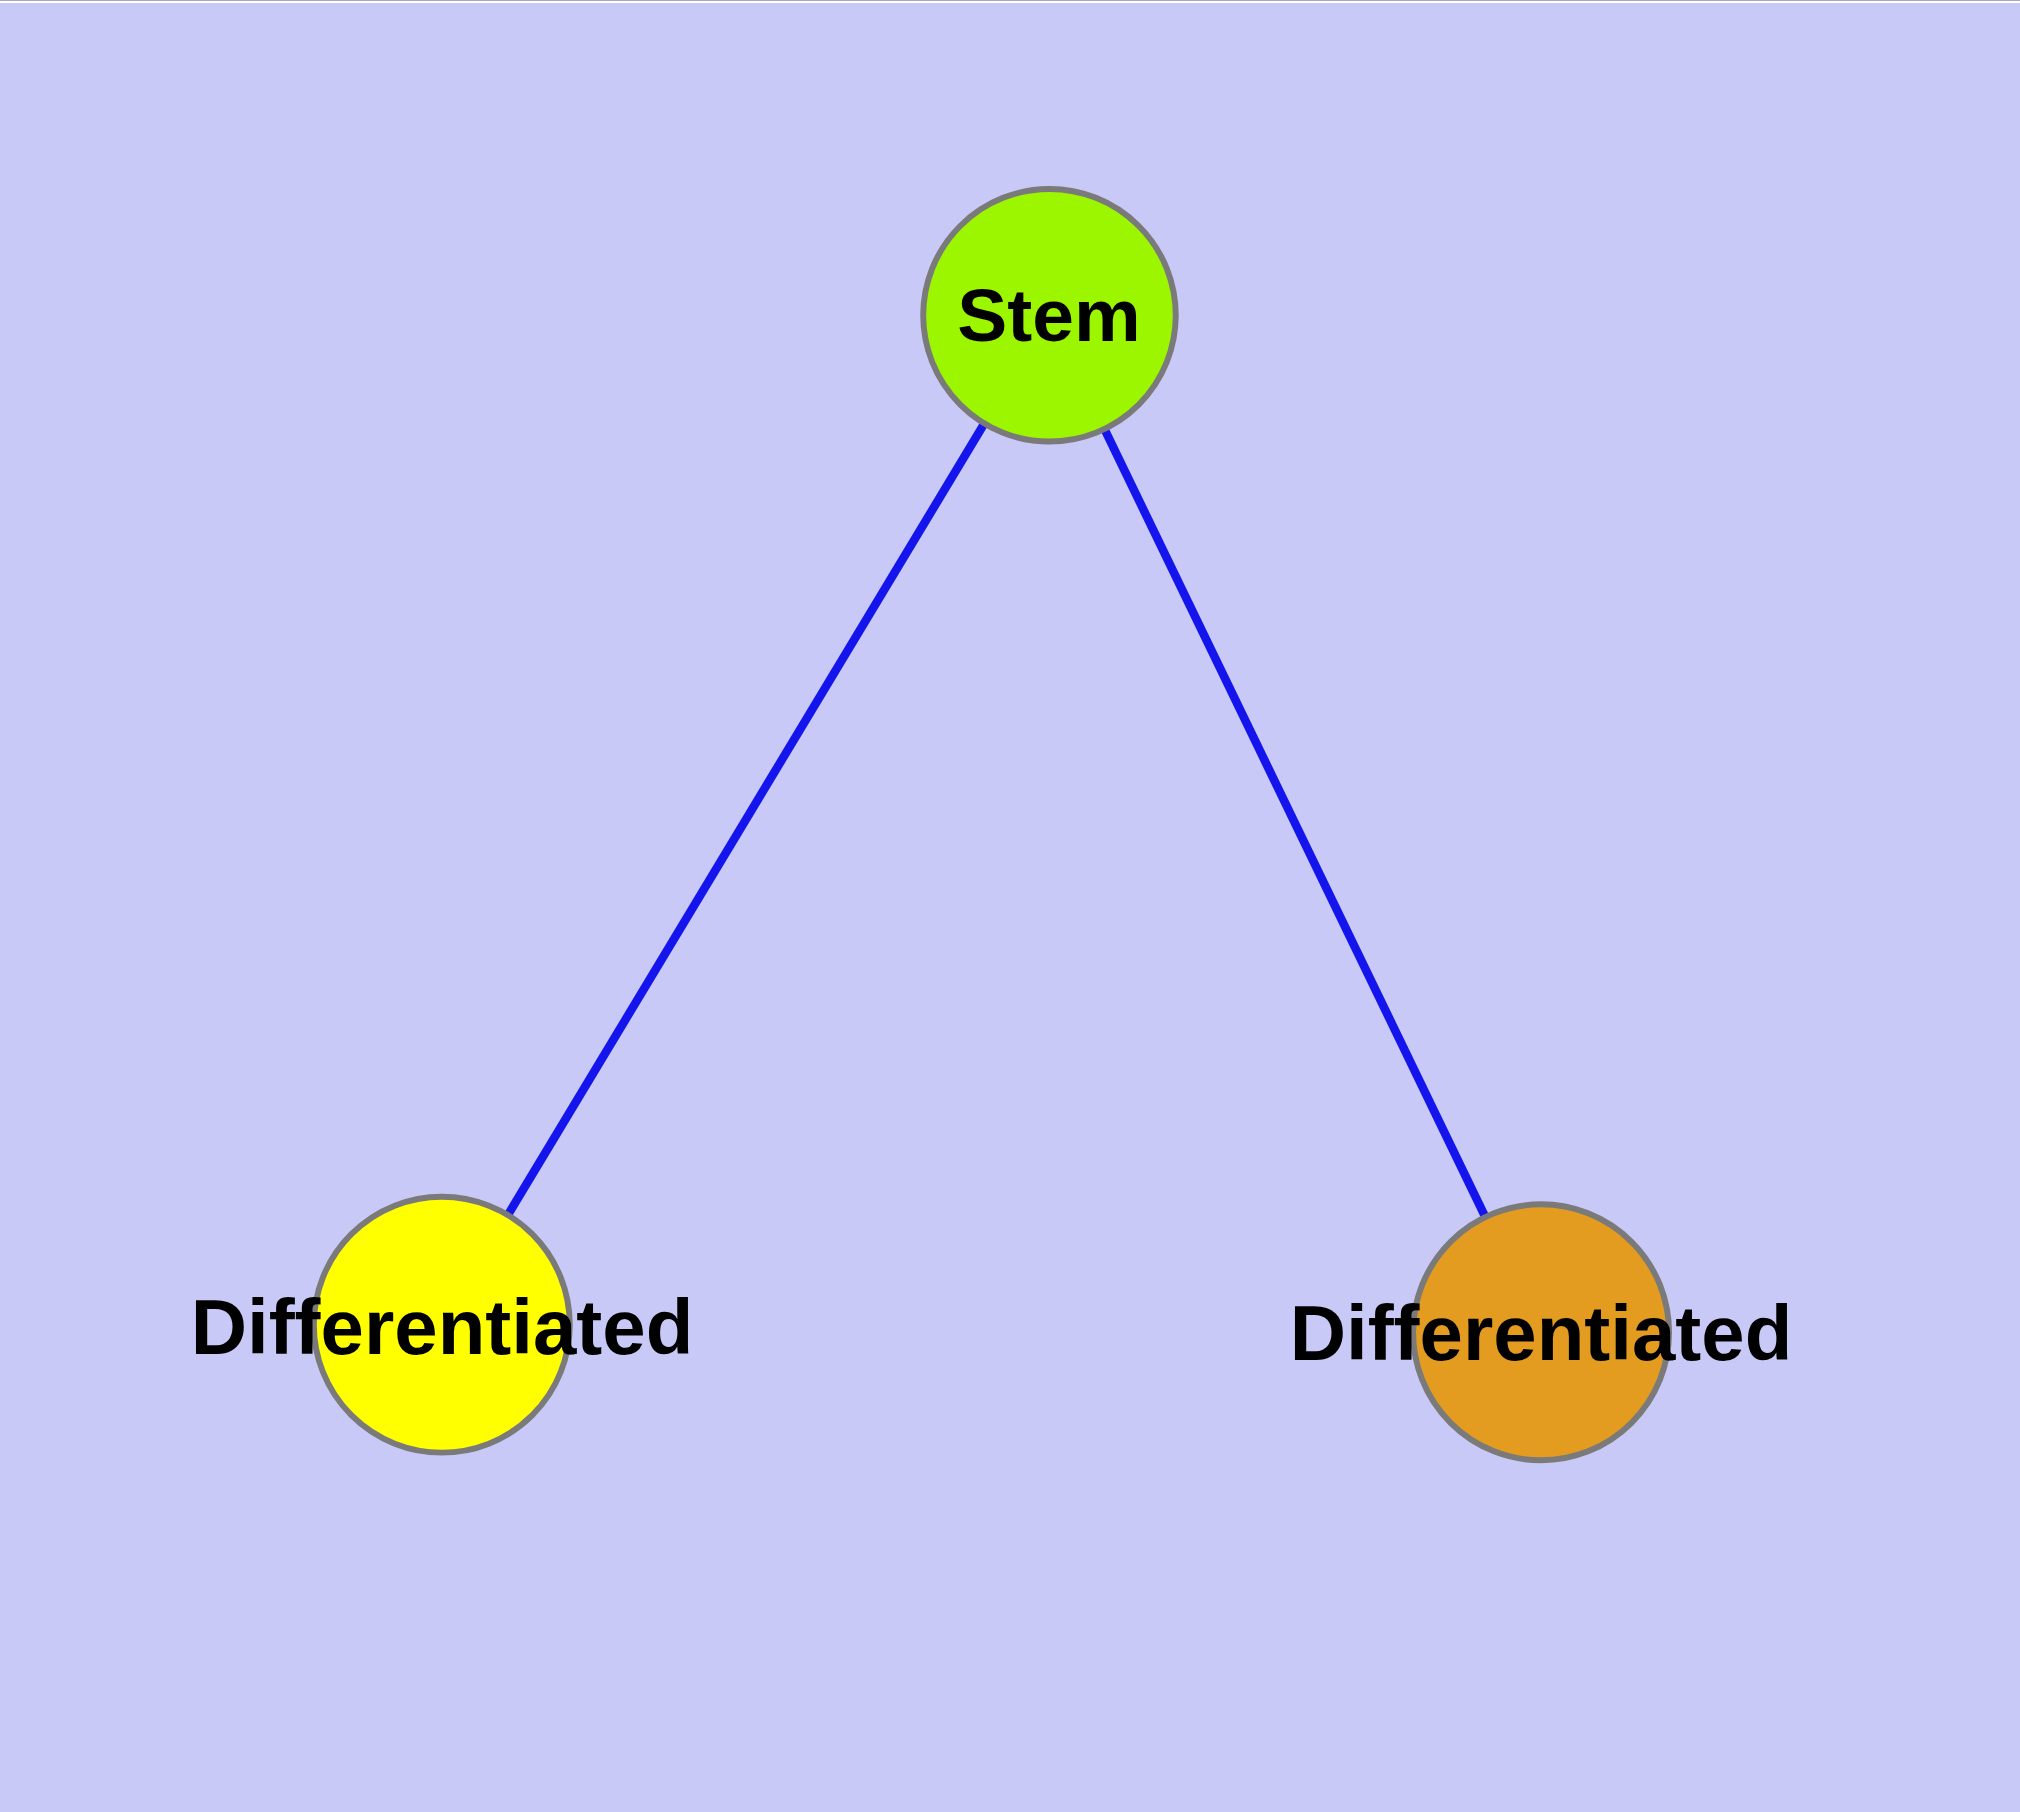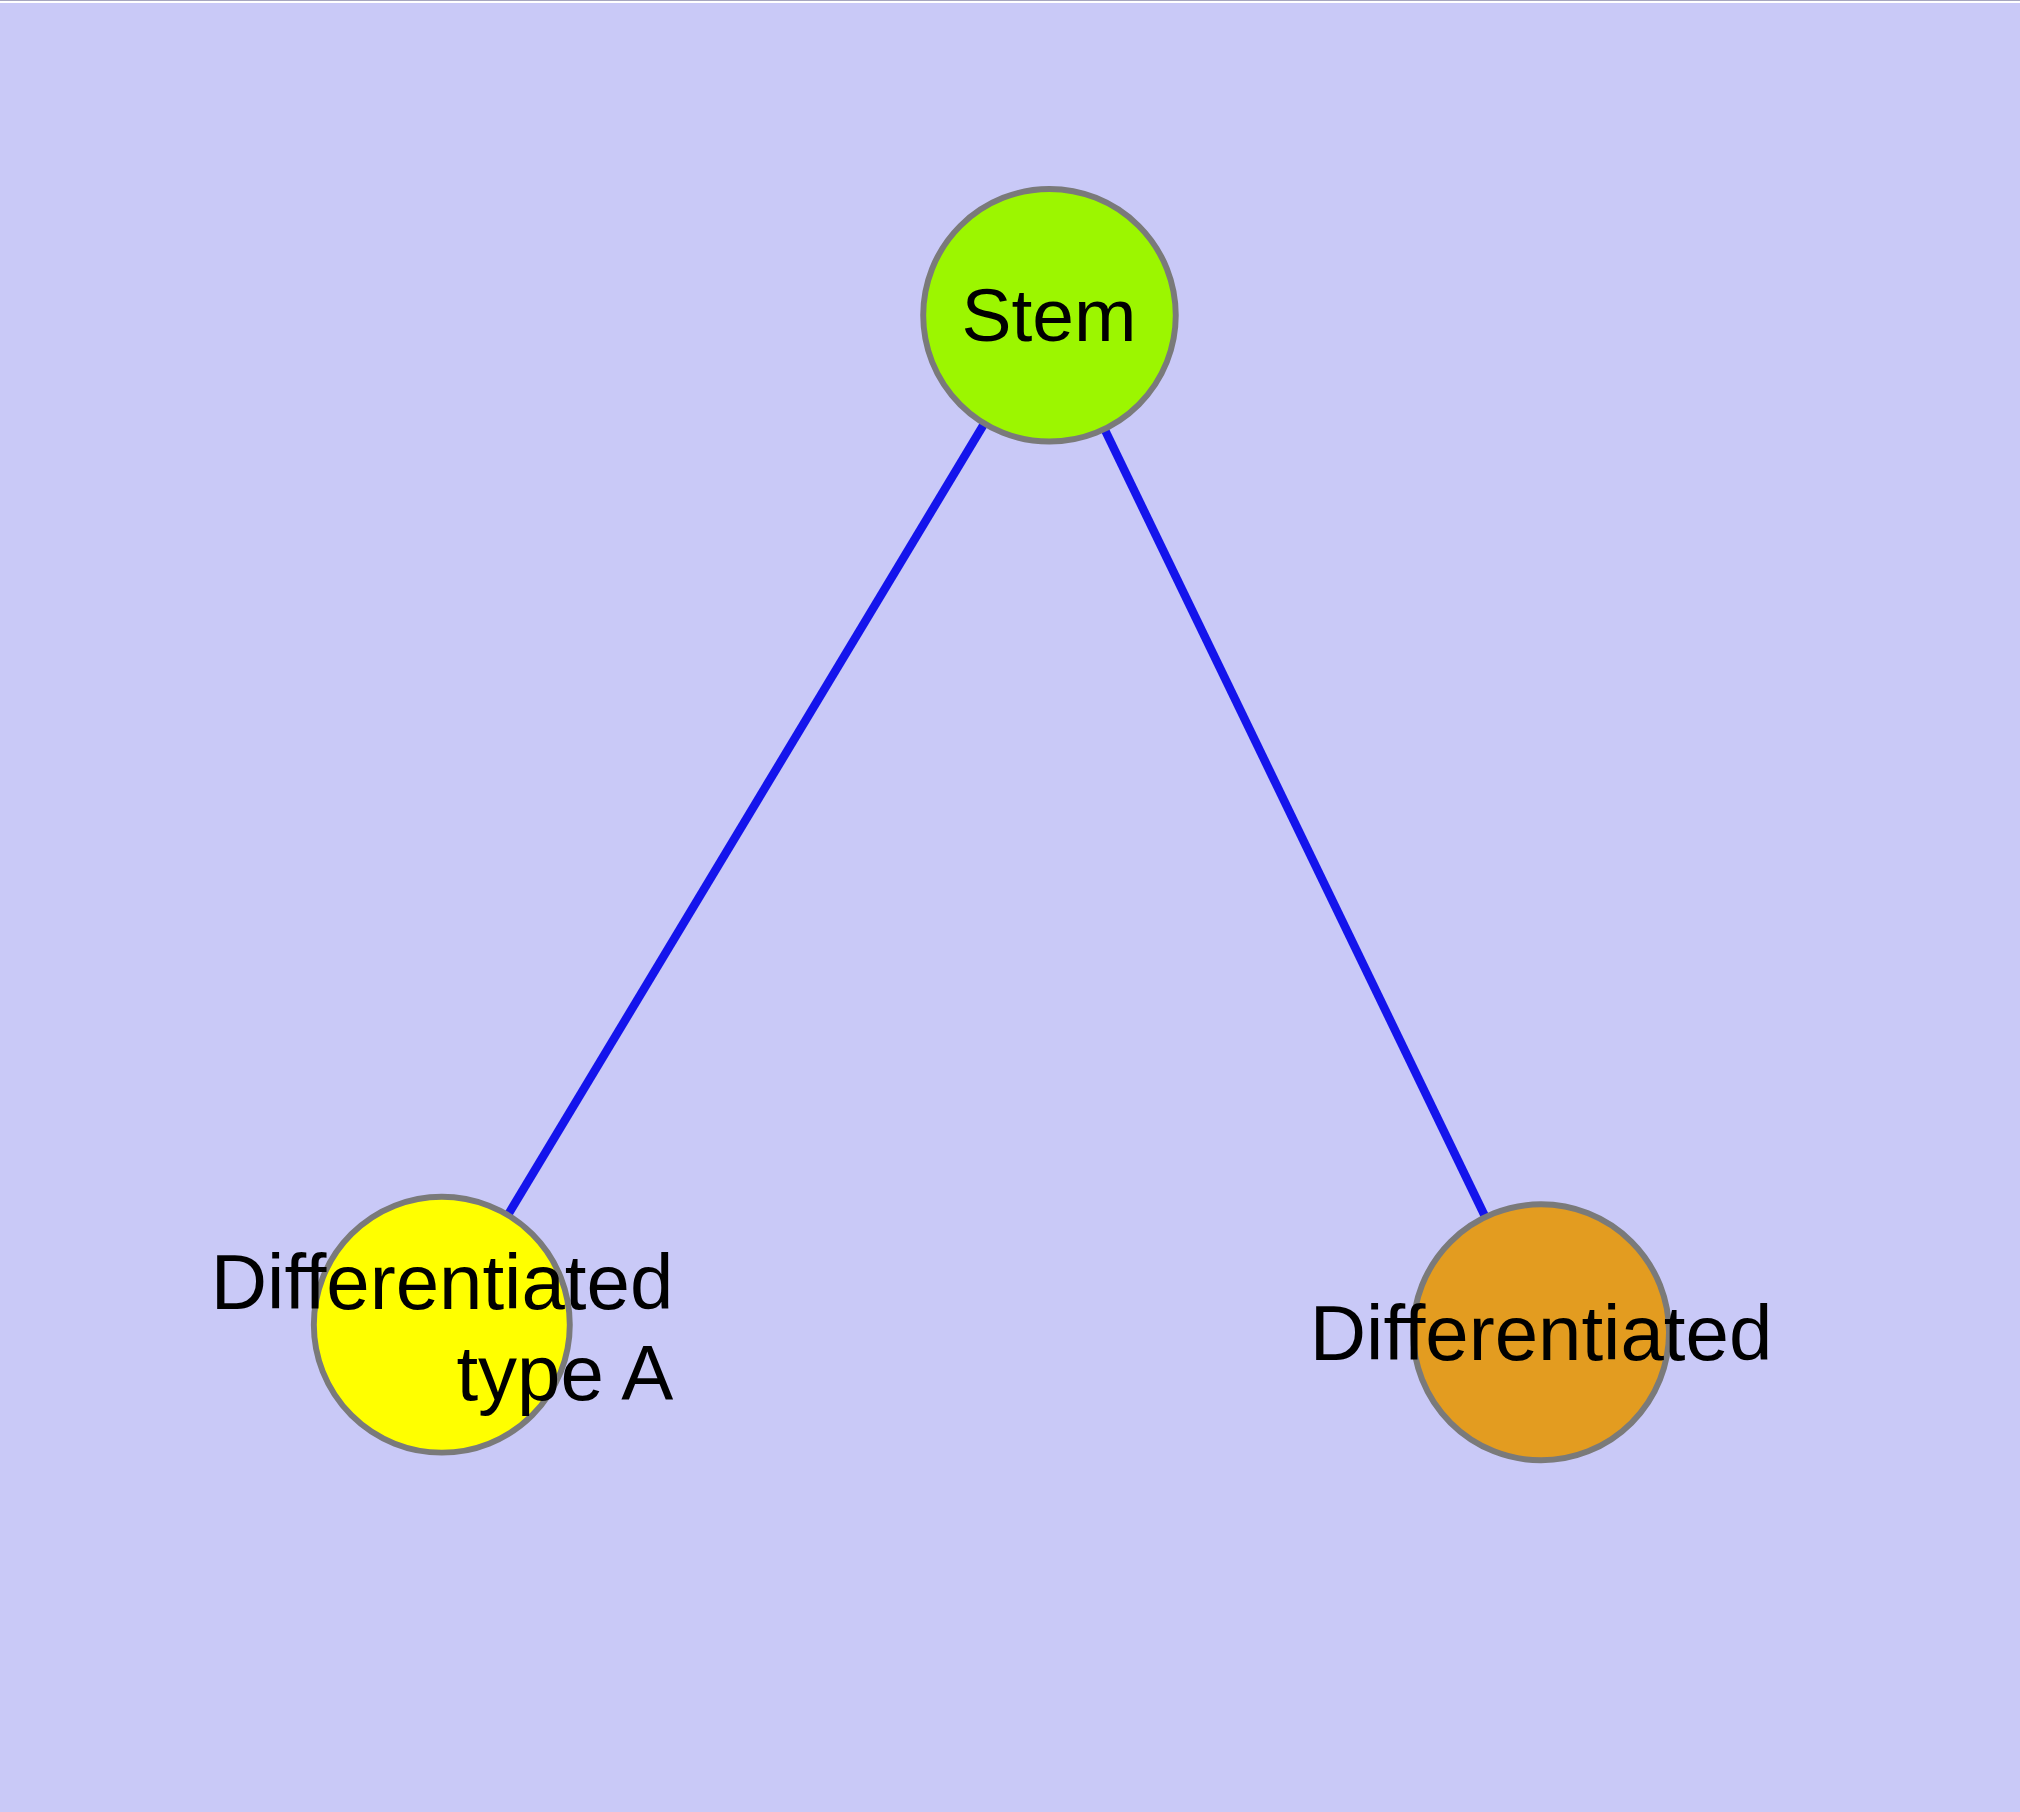--- a/index.html
+++ b/index.html
@@ -28,23 +28,23 @@
   }
   .graph-svg {
     position: absolute;
     top: 0; left: 0;
     width: 2021px;
     height: 1812px;
   }
   .node-label {
     position: absolute;
     transform: translate(-50%, -50%);
-    text-align: right;
+    text-align: left;
     color: #000000;
-    font-weight: normal;
+    font-weight: bold;
     white-space: nowrap;
     pointer-events: none;
   }
   .node-label .line { display: block; }
   .stem-label {
     left: 1049px;
     top: 315px;
     font-size: 75px;
     line-height: 1.0;
   }
@@ -77,21 +77,20 @@
     <circle cx="521" cy="1563" r="151" stroke-width="7" fill="#ffff00" stroke="#7a7a7a"></circle>
     <circle cx="1818" cy="1572" r="151" stroke-width="7" fill="#e39c20" stroke="#7a7a7a"></circle>
   </svg>
 
   <div class="node-label stem-label">
     <span class="line">Stem</span>
   </div>
 
   <div class="node-label type-a-label">
     <span class="line">Differentiated</span>
-    <span class="line">type A</span>
   </div>
 
   <div class="node-label type-b-label">
     <span class="line">Differentiated</span>
   </div>
 
 </div>
 
 
 </body></html>

